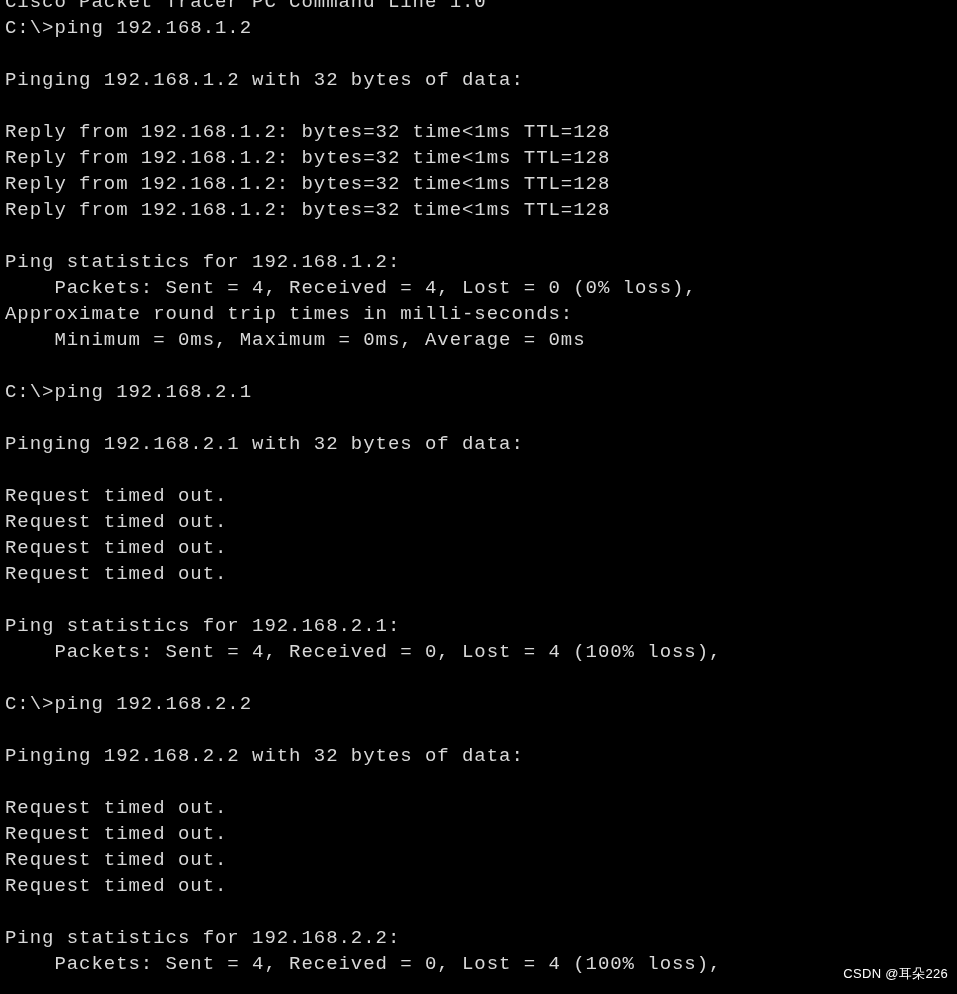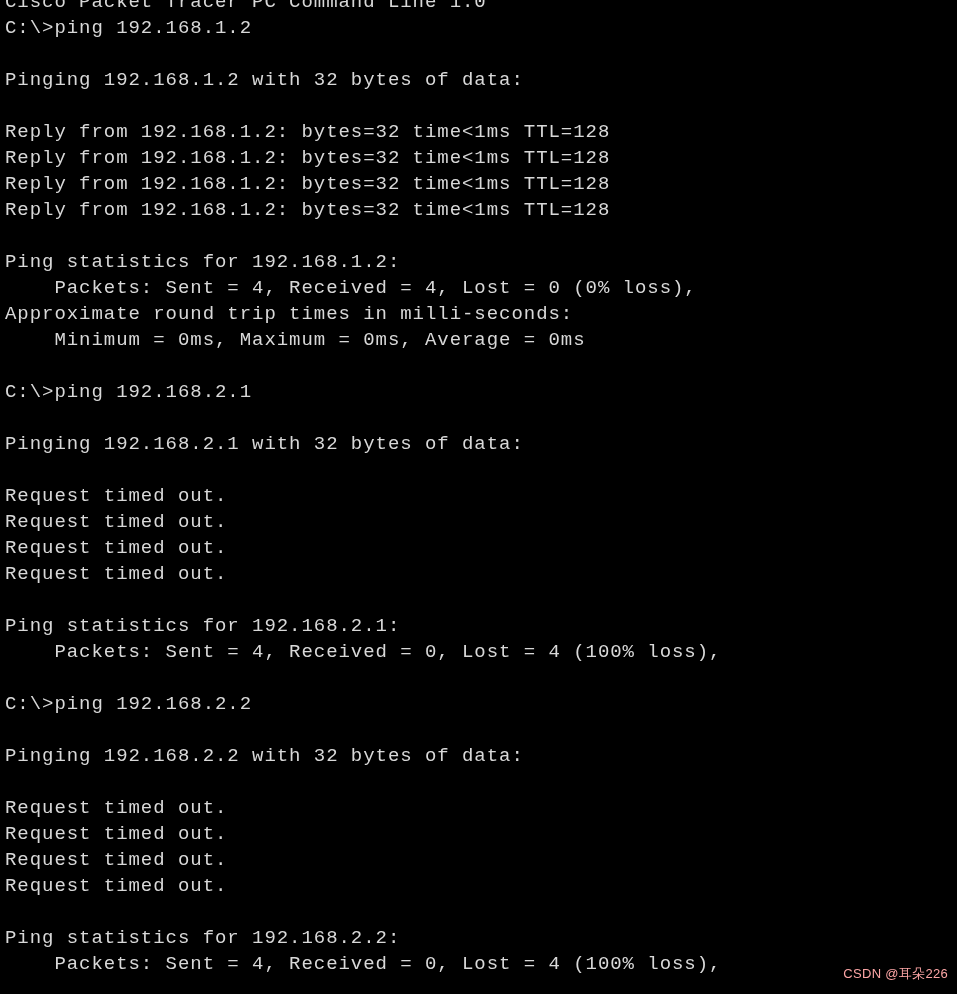--- a/index.html
+++ b/index.html
@@ -34,21 +34,21 @@
     display: block;
     height: 26px;
     white-space: pre;
   }
   #watermark {
     position: absolute;
     right: 9px;
     bottom: 11px;
     font-family: "Liberation Sans", "DejaVu Sans", sans-serif;
     font-size: 13px;
-    color: #fca5a5;
+    color: #ffffff;
     letter-spacing: 0.3px;
     white-space: pre;
   }
 </style>
 </head>
 <body>
 
 <div id="terminal">
   <pre id="console-output"><span class="line">Cisco Packet Tracer PC Command Line 1.0</span><span class="line">C:\&gt;ping 192.168.1.2</span><span class="line"></span><span class="line">Pinging 192.168.1.2 with 32 bytes of data:</span><span class="line"></span><span class="line">Reply from 192.168.1.2: bytes=32 time&lt;1ms TTL=128</span><span class="line">Reply from 192.168.1.2: bytes=32 time&lt;1ms TTL=128</span><span class="line">Reply from 192.168.1.2: bytes=32 time&lt;1ms TTL=128</span><span class="line">Reply from 192.168.1.2: bytes=32 time&lt;1ms TTL=128</span><span class="line"></span><span class="line">Ping statistics for 192.168.1.2:</span><span class="line">    Packets: Sent = 4, Received = 4, Lost = 0 (0% loss),</span><span class="line">Approximate round trip times in milli-seconds:</span><span class="line">    Minimum = 0ms, Maximum = 0ms, Average = 0ms</span><span class="line"></span><span class="line">C:\&gt;ping 192.168.2.1</span><span class="line"></span><span class="line">Pinging 192.168.2.1 with 32 bytes of data:</span><span class="line"></span><span class="line">Request timed out.</span><span class="line">Request timed out.</span><span class="line">Request timed out.</span><span class="line">Request timed out.</span><span class="line"></span><span class="line">Ping statistics for 192.168.2.1:</span><span class="line">    Packets: Sent = 4, Received = 0, Lost = 4 (100% loss),</span><span class="line"></span><span class="line">C:\&gt;ping 192.168.2.2</span><span class="line"></span><span class="line">Pinging 192.168.2.2 with 32 bytes of data:</span><span class="line"></span><span class="line">Request timed out.</span><span class="line">Request timed out.</span><span class="line">Request timed out.</span><span class="line">Request timed out.</span><span class="line"></span><span class="line">Ping statistics for 192.168.2.2:</span><span class="line">    Packets: Sent = 4, Received = 0, Lost = 4 (100% loss),</span></pre>
   <div id="watermark">CSDN @耳朵226</div>

